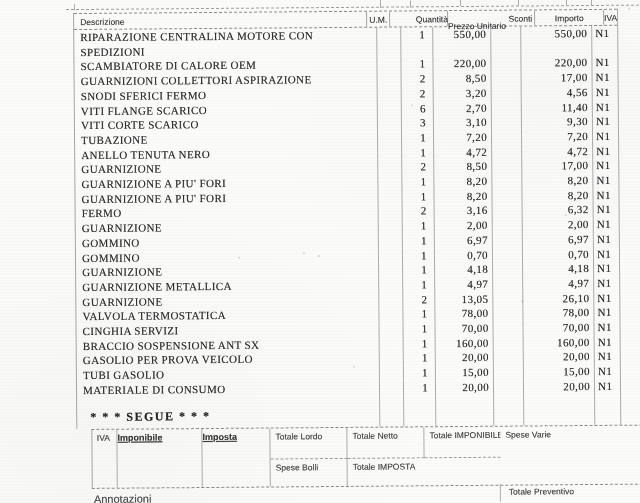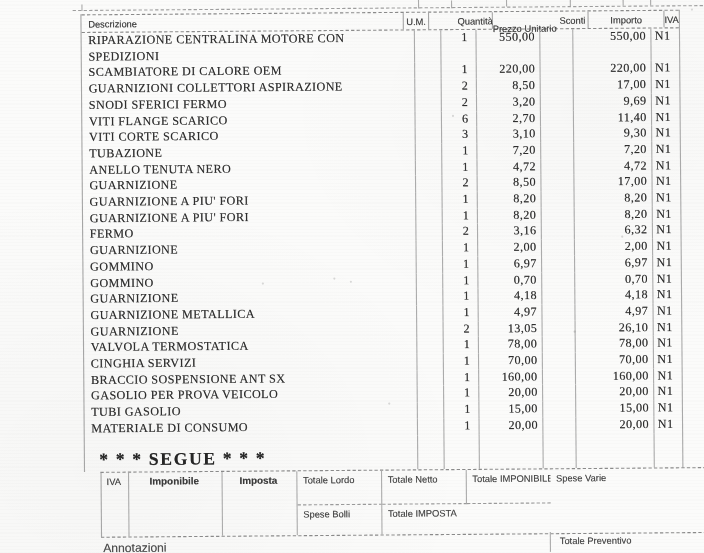--- a/index.html
+++ b/index.html
@@ -47,38 +47,38 @@
   .c-um{width:24px;}
   .c-qty{width:32px;text-align:right;padding-right:7px;}
   .c-prezzo{width:58px;text-align:right;padding-right:4px;}
   .c-sconti{width:30px;}
   .c-importo{width:71px;text-align:right;padding-right:4px;}
   .c-iva{flex:1;padding-left:3px;}
   .fillrow{flex:1;}
 
   .segue{
     position:absolute;left:89px;top:410px;
-    font-size:16px;font-weight:bold;letter-spacing:1.5px;color:#262626;
+    font-size:12px;font-weight:bold;letter-spacing:1.5px;color:#262626;
     text-shadow:0.2px 0.2px 0.4px rgba(20,20,20,0.55);
   }
 
   
   .footer{
     position:absolute;left:90px;top:429px;width:560px;
     display:grid;grid-template-columns:25px 85px 68px 77px 77px 76px 1fr;
     grid-template-rows:31px 27px;
     border-top:1px dashed #8a8a8a;border-bottom:1px dashed #8a8a8a;
     border-left:1px solid #a5a5a5;
     font-family:"Liberation Sans", sans-serif;font-size:8.5px;color:#444;
   }
   .fcell{box-sizing:border-box;border-right:1px solid #ababab;padding:3px 2px 0 5px;
     text-shadow:0.2px 0.2px 0.3px rgba(40,40,40,0.4);white-space:nowrap;overflow:hidden;}
   .fcell.span2{grid-row:1/3;}
   .fcell.hline{border-bottom:1px dashed #9a9a9a;}
-  .fcell.boldc{font-weight:bold;font-size:9px;text-align:center;padding-left:0;color:#3a3a3a;}
+  .fcell.boldc{font-weight:bold;font-size:9px;padding-left:0;color:#3a3a3a;text-decoration:underline;}
   .fcell.last{border-right:none;}
 
   .preventivo{
     position:absolute;left:498px;top:487px;width:162px;height:18px;
     border-left:1px solid #ababab;
     font-family:"Liberation Sans", sans-serif;font-size:8.5px;color:#444;
     padding:3px 0 0 8px;box-sizing:border-box;white-space:nowrap;
     text-shadow:0.2px 0.2px 0.3px rgba(40,40,40,0.4);
   }
   .annotazioni{
@@ -146,21 +146,21 @@
             <div class="cell c-sconti"></div>
             <div class="cell c-importo">17,00</div>
             <div class="cell c-iva">N1</div>
           </div>
           <div class="trow">
             <div class="cell c-desc">SNODI SFERICI FERMO</div>
             <div class="cell c-um"></div>
             <div class="cell c-qty">2</div>
             <div class="cell c-prezzo">3,20</div>
             <div class="cell c-sconti"></div>
-            <div class="cell c-importo">9,69</div>
+            <div class="cell c-importo">4,56</div>
             <div class="cell c-iva">N1</div>
           </div>
           <div class="trow">
             <div class="cell c-desc">VITI FLANGE SCARICO</div>
             <div class="cell c-um"></div>
             <div class="cell c-qty">6</div>
             <div class="cell c-prezzo">2,70</div>
             <div class="cell c-sconti"></div>
             <div class="cell c-importo">11,40</div>
             <div class="cell c-iva">N1</div>

